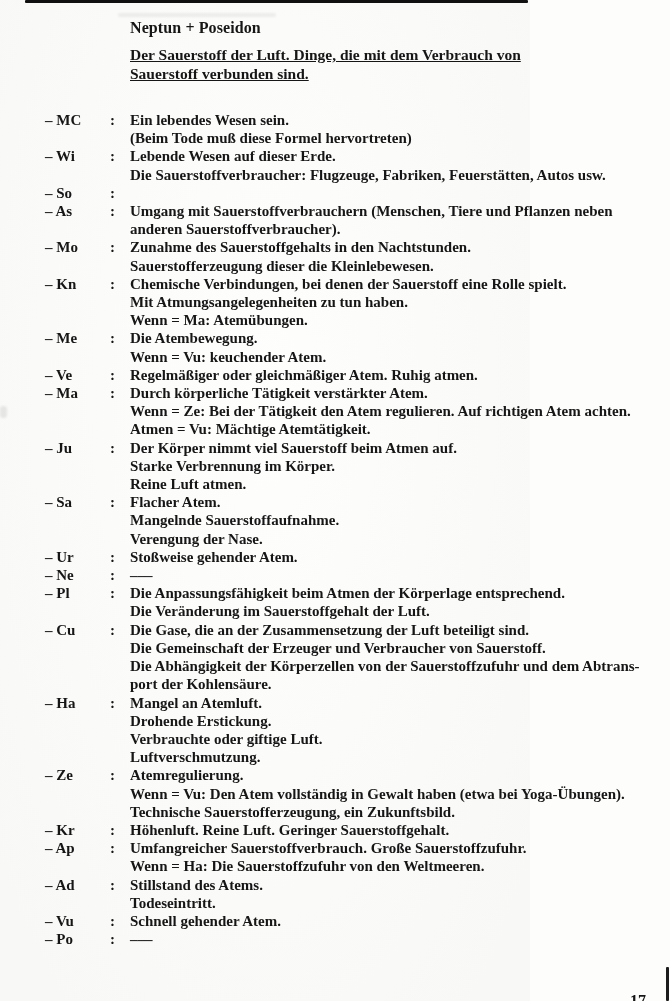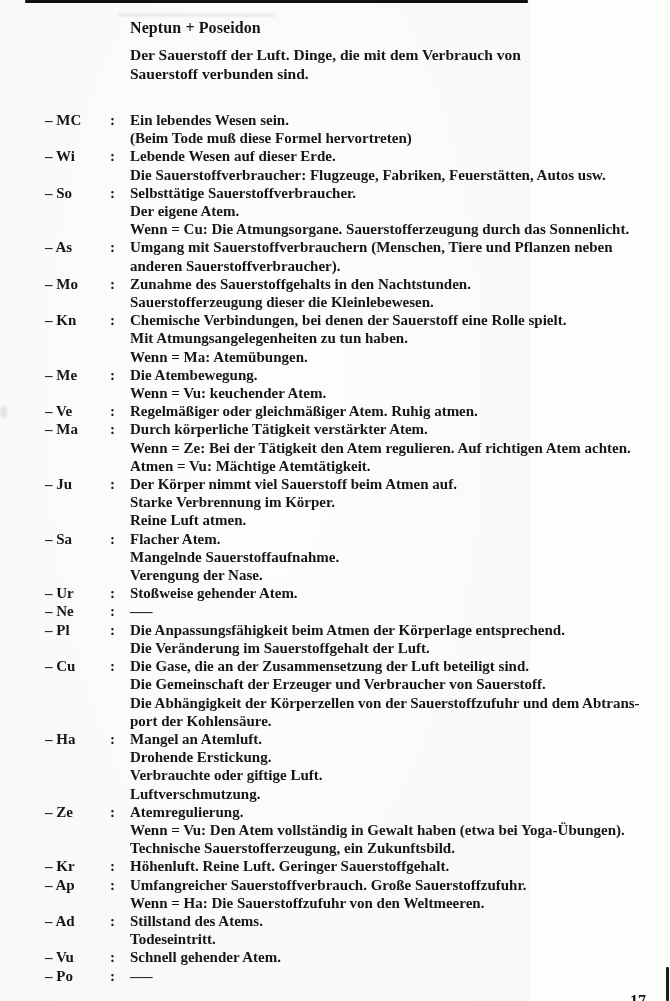--- a/index.html
+++ b/index.html
@@ -70,20 +70,21 @@
   }
   .title {
     font-size: 16px;
     line-height: 20px;
     letter-spacing: 0.1px;
   }
   .subtitle {
     margin-top: 8px;
     font-size: 15.5px;
     line-height: 18.5px;
+    text-decoration: underline;
   }
   
   .entries {
     margin-top: 28px;
     font-size: 15px;
     line-height: 18.2px;
   }
   .entry {
     display: flex;
     align-items: flex-start;
@@ -145,25 +146,20 @@
     <div class="sep">:</div>
     <div class="text">
           <div class="line">Lebende Wesen auf dieser Erde.</div>
           <div class="line">Die Sauerstoffverbraucher: Flugzeuge, Fabriken, Feuerstätten, Autos usw.</div>
         </div>
   </div>
 
   <div class="entry">
     <div class="label">– So</div>
     <div class="sep">:</div>
-    <div class="text">
-          <div class="line">Selbsttätige Sauerstoffverbraucher.</div>
-          <div class="line">Der eigene Atem.</div>
-          <div class="line">Wenn = Cu: Die Atmungsorgane. Sauerstofferzeugung durch das Sonnenlicht.</div>
-        </div>
   </div>
 
   <div class="entry">
     <div class="label">– As</div>
     <div class="sep">:</div>
     <div class="text">
           <div class="line">Umgang mit Sauerstoffverbrauchern (Menschen, Tiere und Pflanzen neben</div>
           <div class="line">anderen Sauerstoffverbraucher).</div>
         </div>
   </div>

